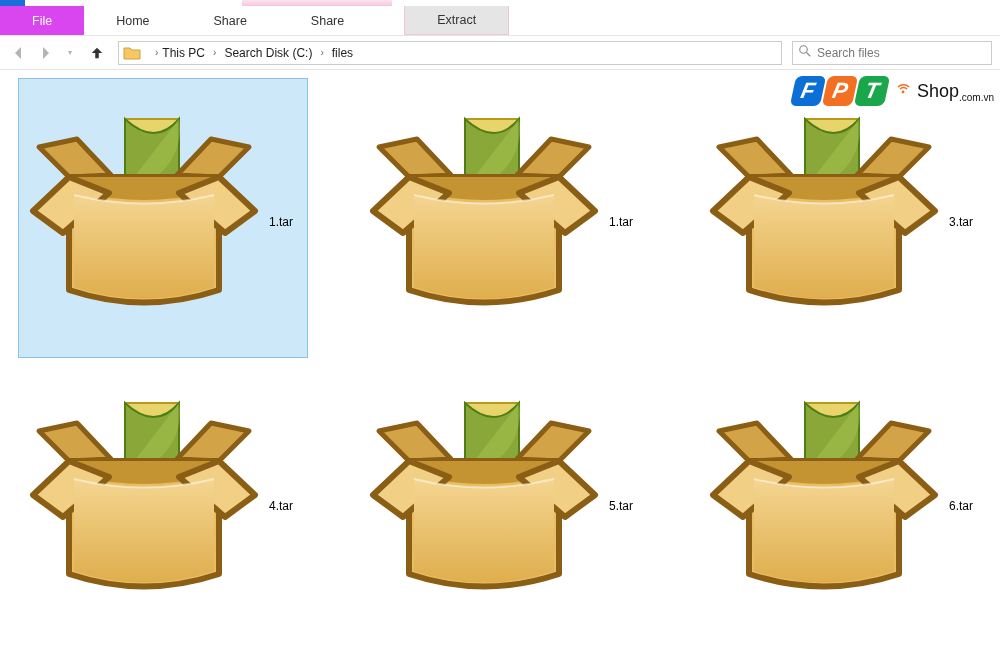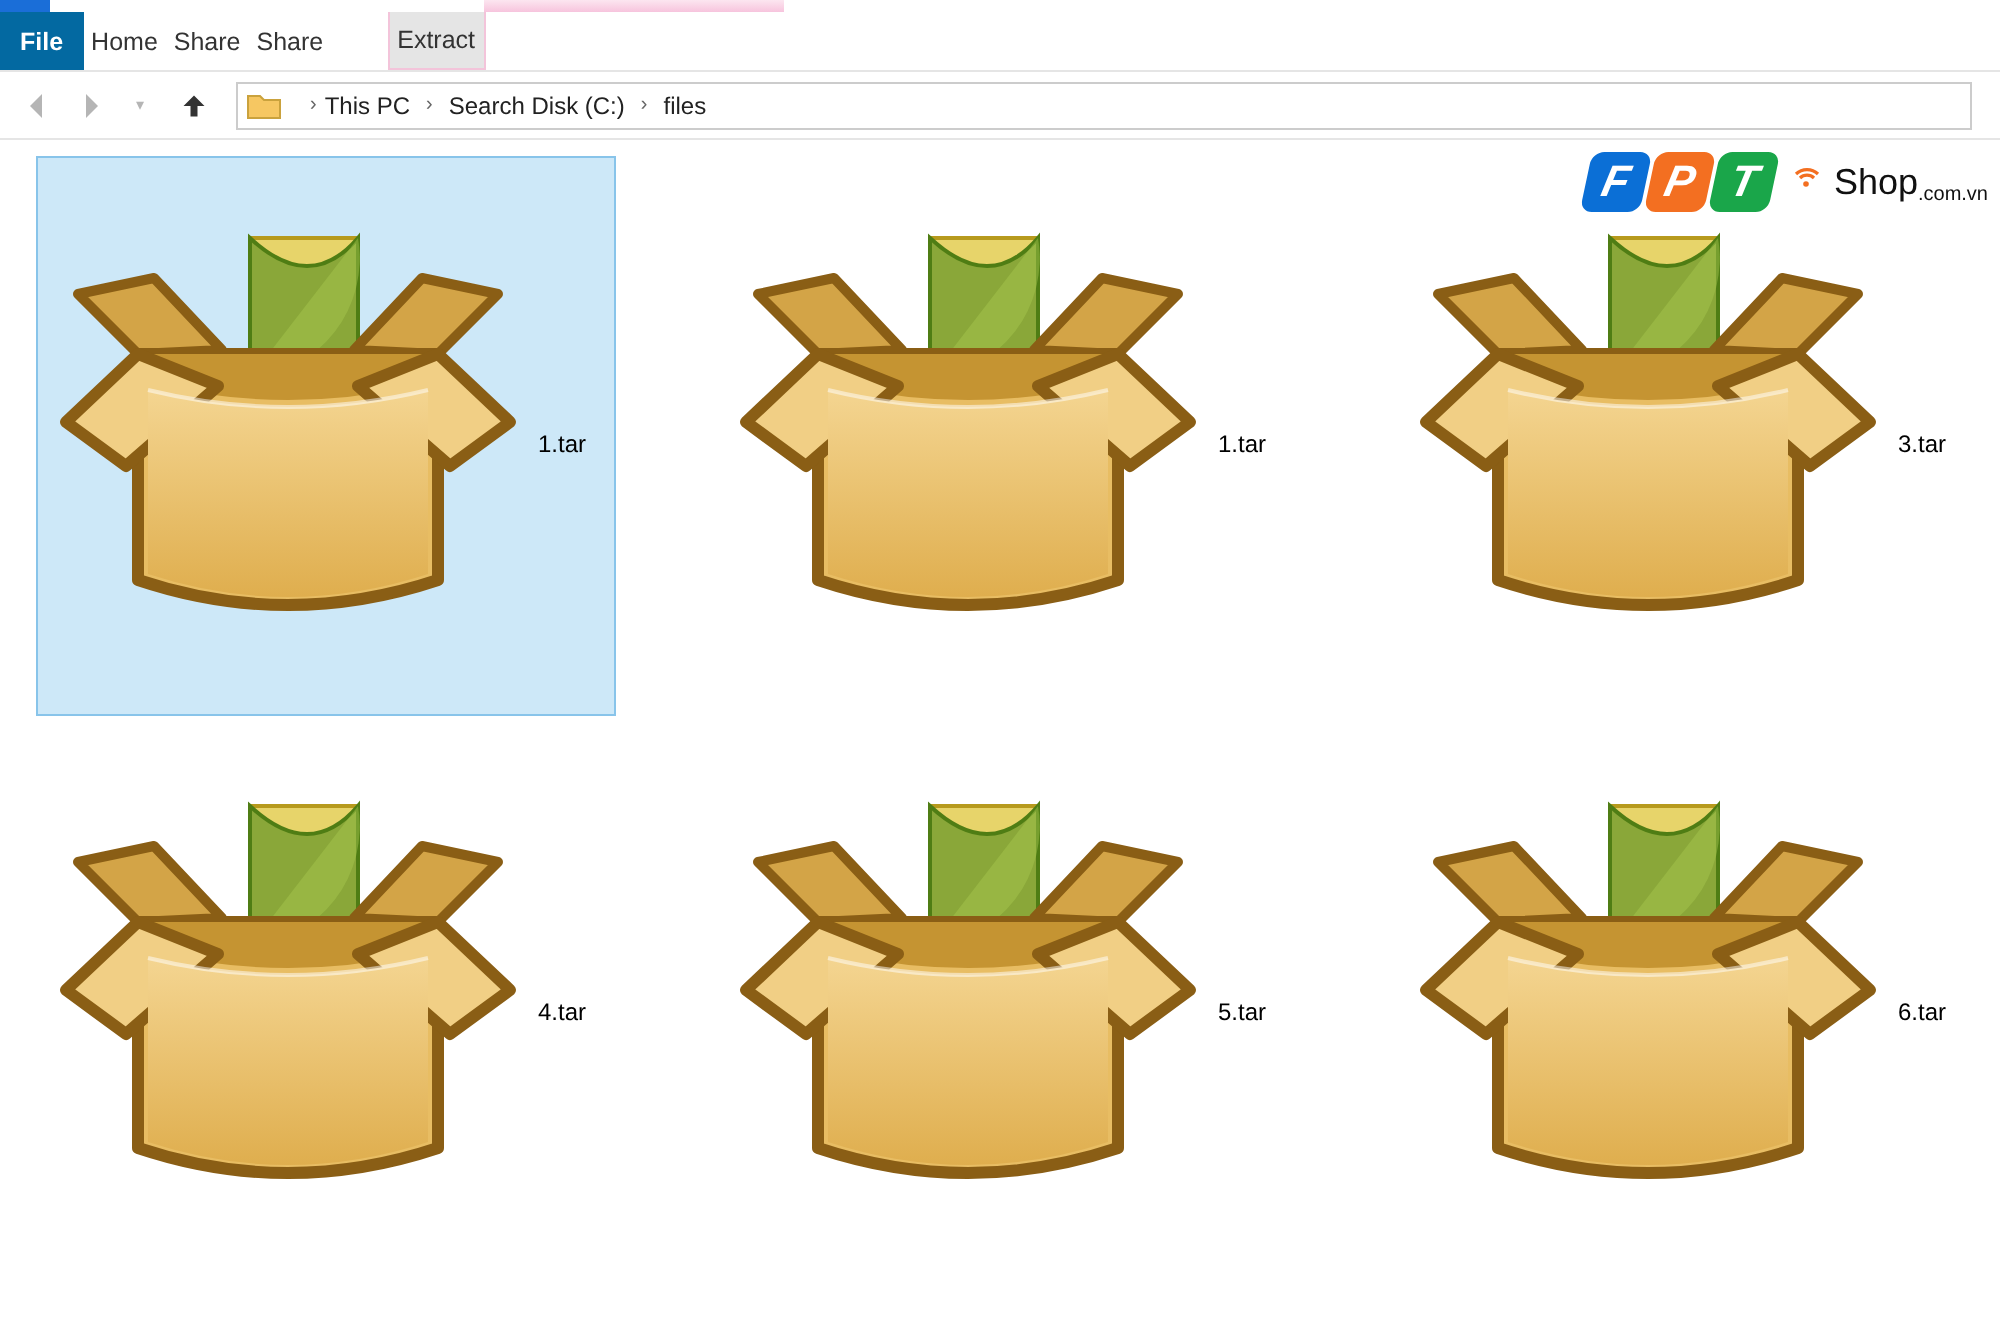--- a/index.html
+++ b/index.html
@@ -17,26 +17,26 @@
   .qat .pink { margin-left: 217px; width: 150px; height: 6px;
     background: linear-gradient(#fce6f0,#f7c4dd); }
 
   
   .ribbon {
     height: 30px; display: flex; align-items: stretch;
     background: #fff; border-bottom: 1px solid #e5e5e5;
     position: relative;
   }
   .tab {
-    padding: 0 4px; display: flex; align-items: center;
+    padding: 0 32px; display: flex; align-items: center;
     color: #333; font-size: 12.5px; cursor: default;
   }
   .tab.file {
-    background: #0369a1; color: #fff; font-weight: 700;
-    padding: 0 10px;
+    background: #d946ef; color: #fff; font-weight: 400;
+    padding: 0 32px;
   }
   .tab.extract {
     border: 1px solid #f3c4da; border-top: none;
     background: #e5e5e5;
   }
 
   
   .nav {
     height: 34px; display: flex; align-items: center;
     border-bottom: 1px solid #e5e5e5; padding: 0 8px;
@@ -155,20 +155,29 @@
     </span>
     <span class="crumb">
       <span>Search Disk (C:)</span>
       <span class="sep">›</span>
     </span>
     <span class="crumb">
       <span>files</span>
     </span>
   </div>
 
+  <div class="searchbox">
+    <span class="sicon">
+      <svg width="12" height="12" viewBox="0 0 16 16">
+          <circle cx="6" cy="6" r="5" fill="none" stroke="#888" stroke-width="1.5"></circle>
+          <line x1="10" y1="10" x2="15" y2="15" stroke="#888" stroke-width="1.5"></line>
+        </svg>
+    </span>
+    <span>Search files</span>
+  </div>
 
   <div class="watermark">
     <div class="fpt">
       <div class="chip" style="background:#0b6fd6">F</div>
       <div class="chip" style="background:#f36f21">P</div>
       <div class="chip" style="background:#1aa64a">T</div>
     </div>
     <span class="wifi">
       <svg width="16" height="16" viewBox="0 0 16 16">
           <path fill="none" stroke="#f36f21" stroke-width="1.6" d="M5 7a5 5 0 0 1 7 0M3 5a8 8 0 0 1 11 0"></path>

